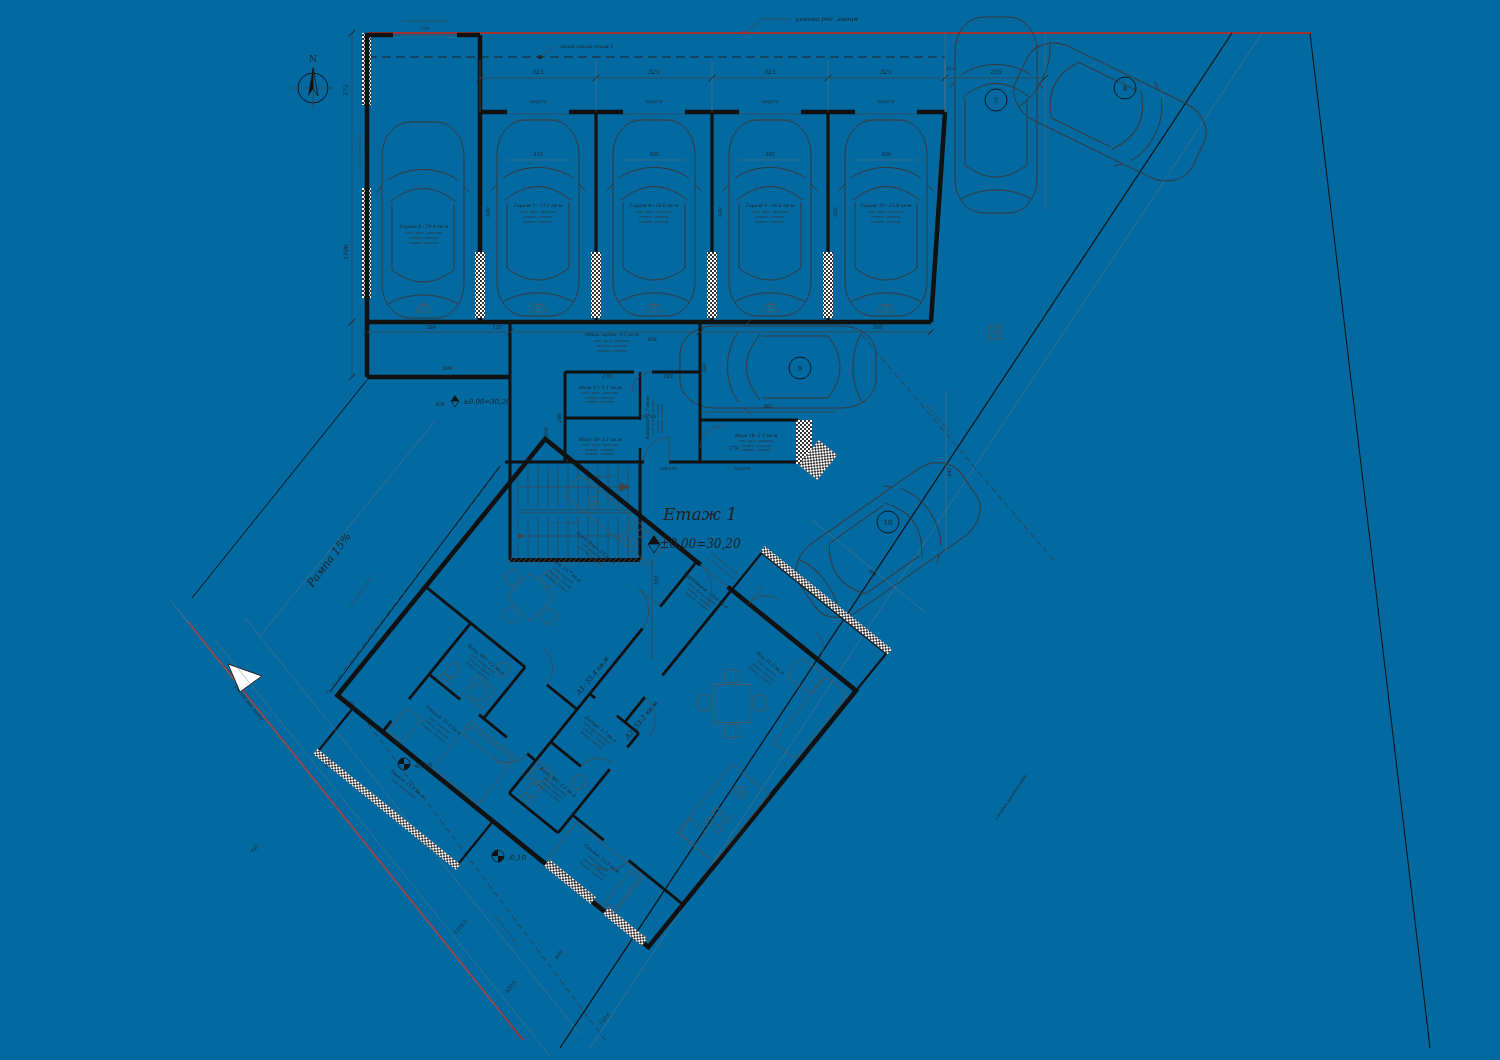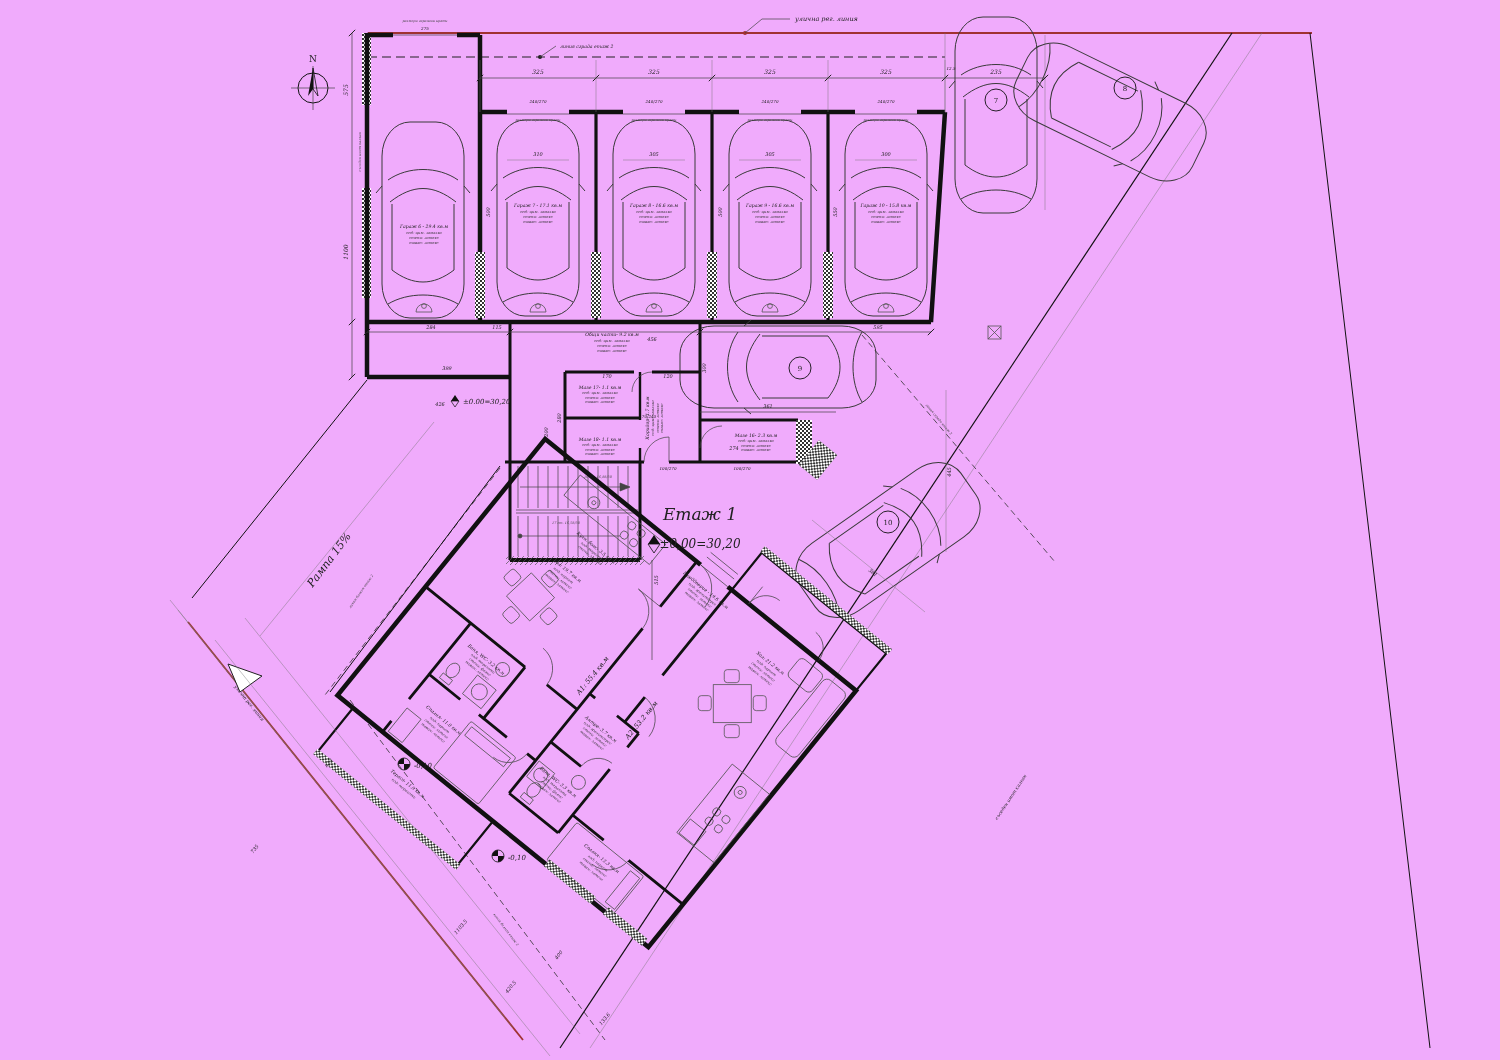--- a/index.html
+++ b/index.html
@@ -1,16 +1,16 @@
 <!DOCTYPE html>
 <html><head>
 <meta charset="utf-8">
 <style>
   html,body{margin:0;padding:0;background:#fff}
-  .sheet{position:relative;width:1500px;height:1060px;background:#f0abfc;overflow:hidden}
+  .sheet{position:relative;width:1500px;height:1060px;background:#0369a1;overflow:hidden}
   svg{position:absolute;left:0;top:0}
   svg text{fill:#222;font-family:"DejaVu Serif",serif;font-style:italic}
   .w{stroke:#111;fill:none}
   .thin{stroke:#444;stroke-width:.7;fill:none}
   .vthin{stroke:#777;stroke-width:.45;fill:none}
   .dash{stroke:#222;stroke-width:1.1;stroke-dasharray:9 5;fill:none}
   .dash2{stroke:#333;stroke-width:.8;stroke-dasharray:6 4;fill:none}
   .red{stroke:#a03232;stroke-width:1.8;fill:none}
   .fx{stroke:#555;stroke-width:.8;fill:none}
   .car{stroke:#3a3a3a;stroke-width:1;fill:none}

